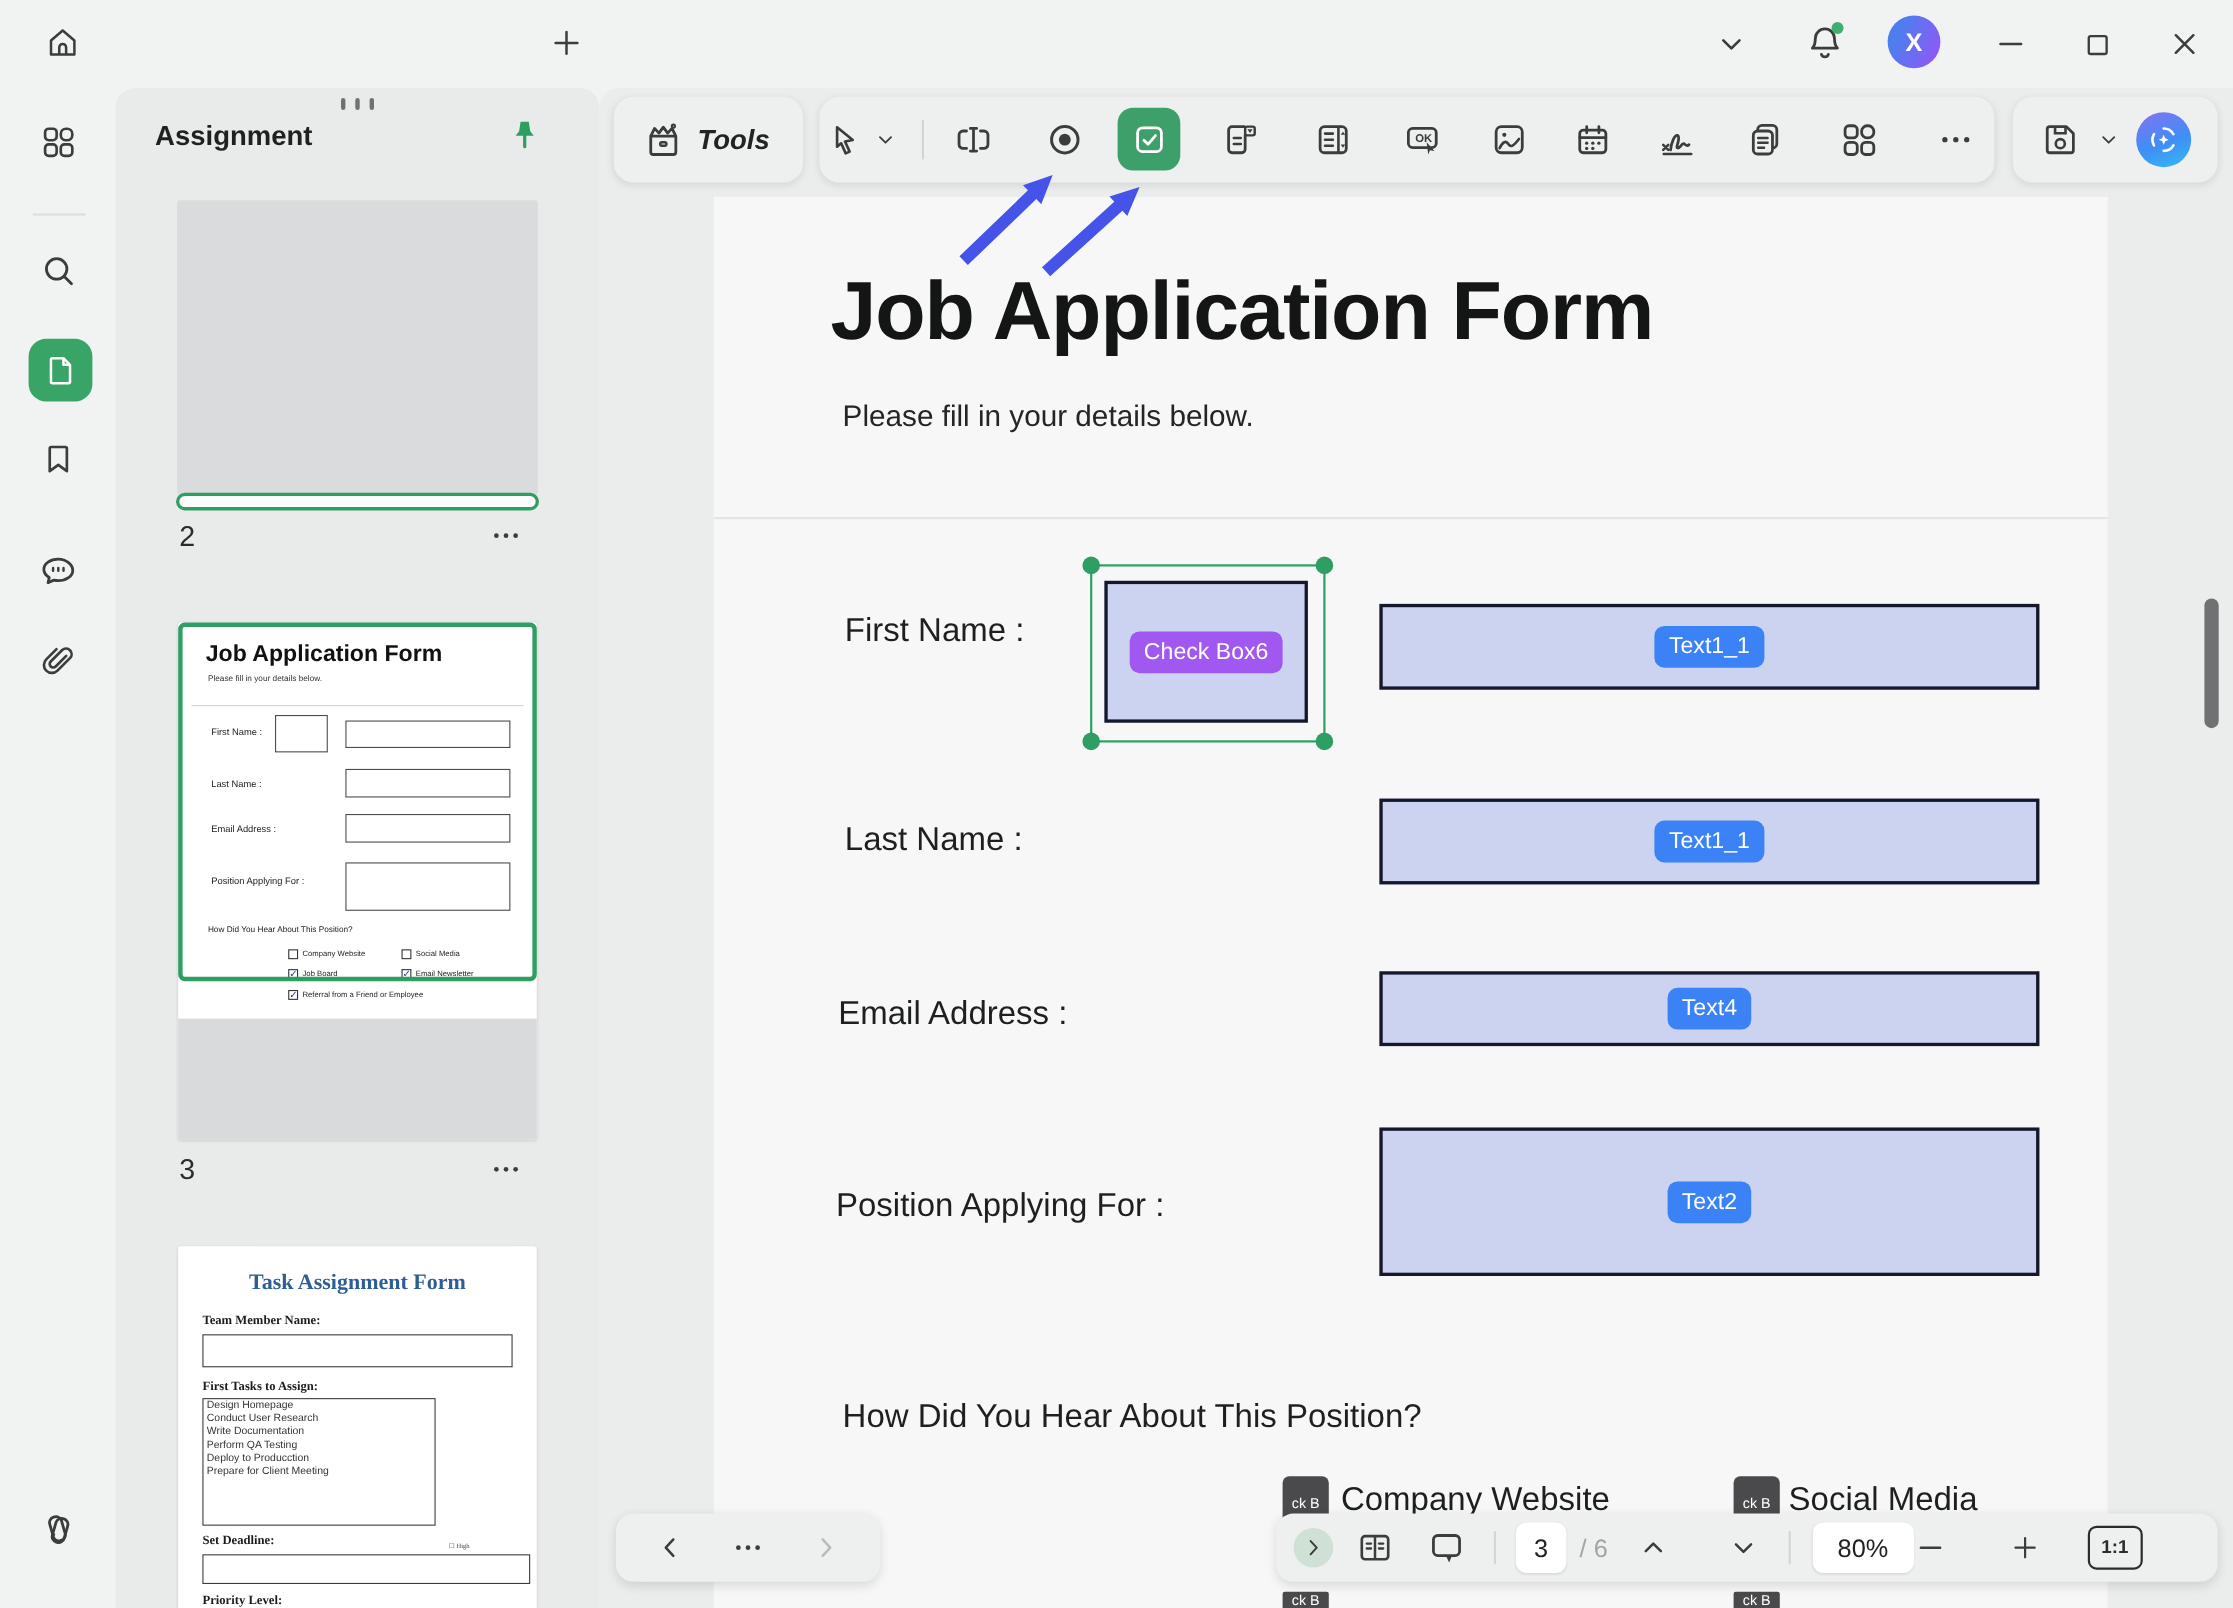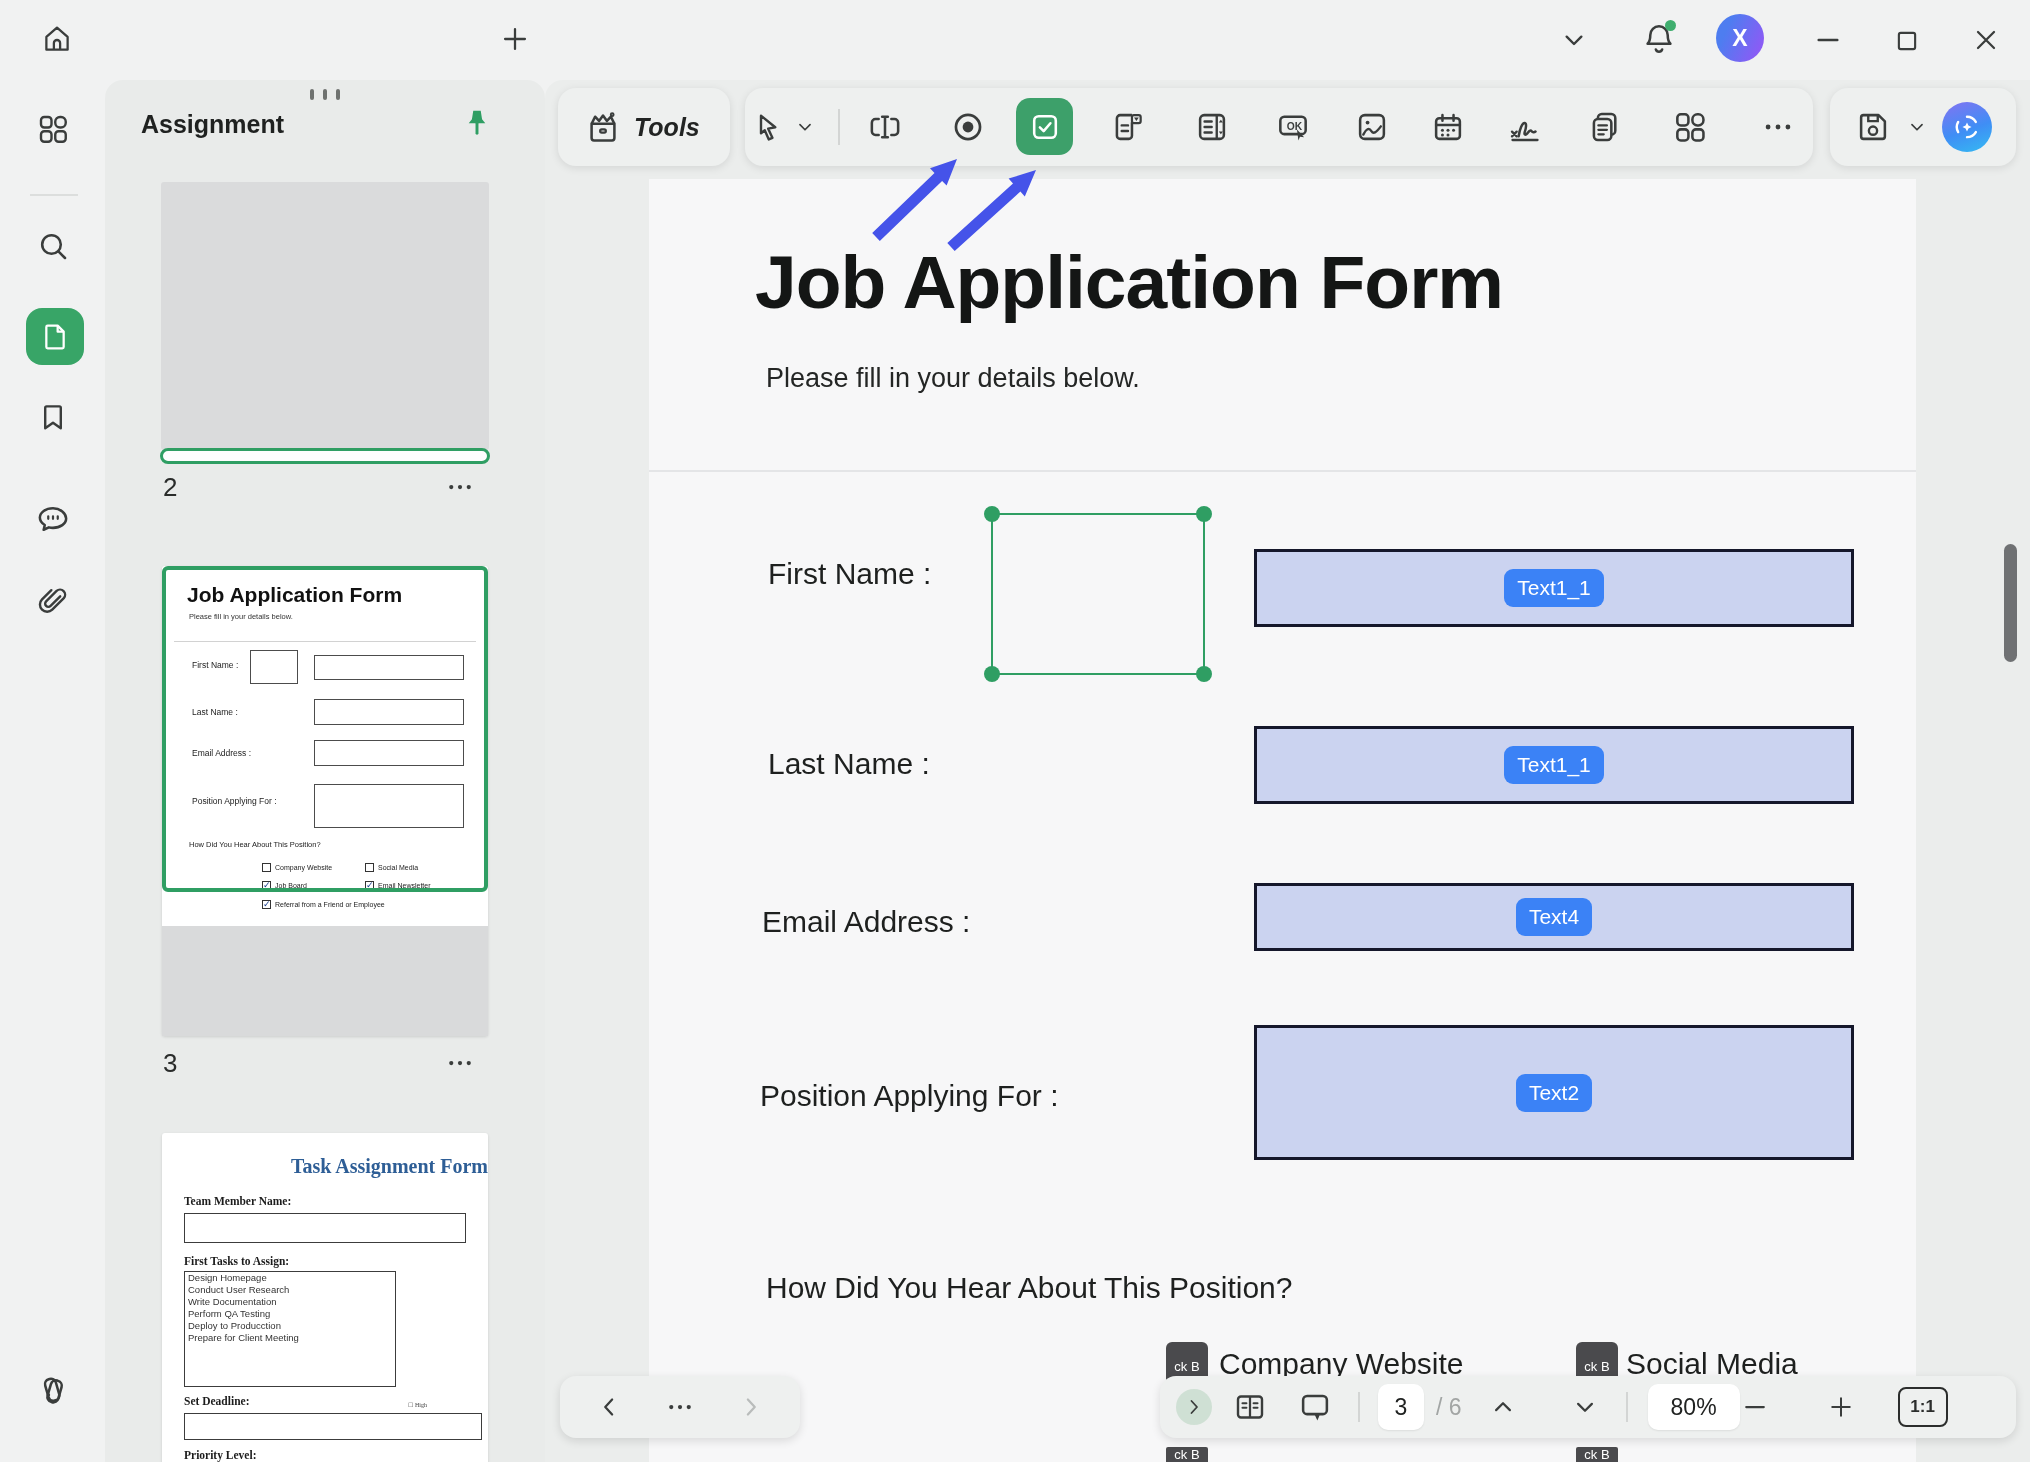--- a/index.html
+++ b/index.html
@@ -50,21 +50,21 @@
   .m-title { position:absolute; left:25px; top:17px; font-size:21px; font-weight:700; color:#111; }
   .m-sub { position:absolute; left:27px; top:46px; font-size:7.5px; color:#333; }
   .m-div { position:absolute; left:12px; top:75px; width:302px; height:1px; background:#d2d2d2; }
   .m-label { position:absolute; font-size:8.5px; color:#222; }
   .m-box { position:absolute; border:1.5px solid #4c4c4c; background:#fff; }
   .m-h2 { position:absolute; left:27px; top:274px; font-size:7.5px; color:#222; }
   .m-opt { position:absolute; display:flex; align-items:center; gap:4px; font-size:7px; color:#222; }
   .m-cb { width:9px; height:9px; border:1.2px solid #333; background:#fff; position:relative; flex:0 0 auto; }
   .m-cb.checked::after { content:"✓"; position:absolute; left:0; top:-2px; font-size:9px; color:#143a8c; }
   .thumb4 { position:absolute; left:57px; top:1053px; width:326px; height:380px; background:#ffffff; border-radius:3px; box-shadow:0 1px 3px rgba(0,0,0,.12); }
-  .t4-title { position:absolute; left:0; width:100%; top:22px; text-align:right; font-size:20px; font-weight:700; color:#2e5e96; font-family:"Liberation Serif", serif; }
+  .t4-title { position:absolute; left:0; width:100%; top:22px; text-align:center; font-size:20px; font-weight:700; color:#2e5e96; font-family:"Liberation Serif", serif; }
   .t4-label { position:absolute; font-size:11.5px; color:#1c1c1c; font-family:"Liberation Serif", serif; font-weight:700;}
   .t4-box { position:absolute; border:1.5px solid #3c3c3c; background:#fff; overflow:hidden; }
   .mini-li { font-size:9.5px; color:#333; line-height:12px; padding-left:3px; }
   .t4-high { position:absolute; font-size:6px; color:#444; font-family:"Liberation Serif", serif; }
 
   
   .pill { position:absolute; top:88px; height:78px; background:#eef0ef; border-radius:18px; box-shadow:0 2px 8px rgba(0,0,0,.10); display:flex; align-items:center; }
   .tools-pill { left:558px; width:172px; padding-left:26px; gap:12px; }
   .tools-label { font-size:25px; font-weight:700; color:#222423;font-style:italic; }
   .main-pill { left:745px; width:1068px; }
@@ -455,20 +455,23 @@
       <span class="f-label" style="left:119px; top:568px">Last Name :</span>
       <span class="f-label" style="left:113px; top:726px">Email Address :</span>
       <span class="f-label" style="left:111px; top:900px">Position Applying For :</span>
 
       <div class="marquee">
         <div class="handle" style="left:-9px; top:-9px"></div>
         <div class="handle" style="right:-9px; top:-9px"></div>
         <div class="handle" style="left:-9px; bottom:-9px"></div>
         <div class="handle" style="right:-9px; bottom:-9px"></div>
       </div>
+      <div class="field" style="left:355px; top:349px; width:185px; height:129px">
+        <span class="badge purple">Check Box6</span>
+      </div>
 
       <div class="field" style="left:605px; top:370px; width:600px; height:78px">
         <span class="badge">Text1_1</span>
       </div>
       <div class="field" style="left:605px; top:547px; width:600px; height:78px">
         <span class="badge">Text1_1</span>
       </div>
       <div class="field" style="left:605px; top:704px; width:600px; height:68px">
         <span class="badge">Text4</span>
       </div>

